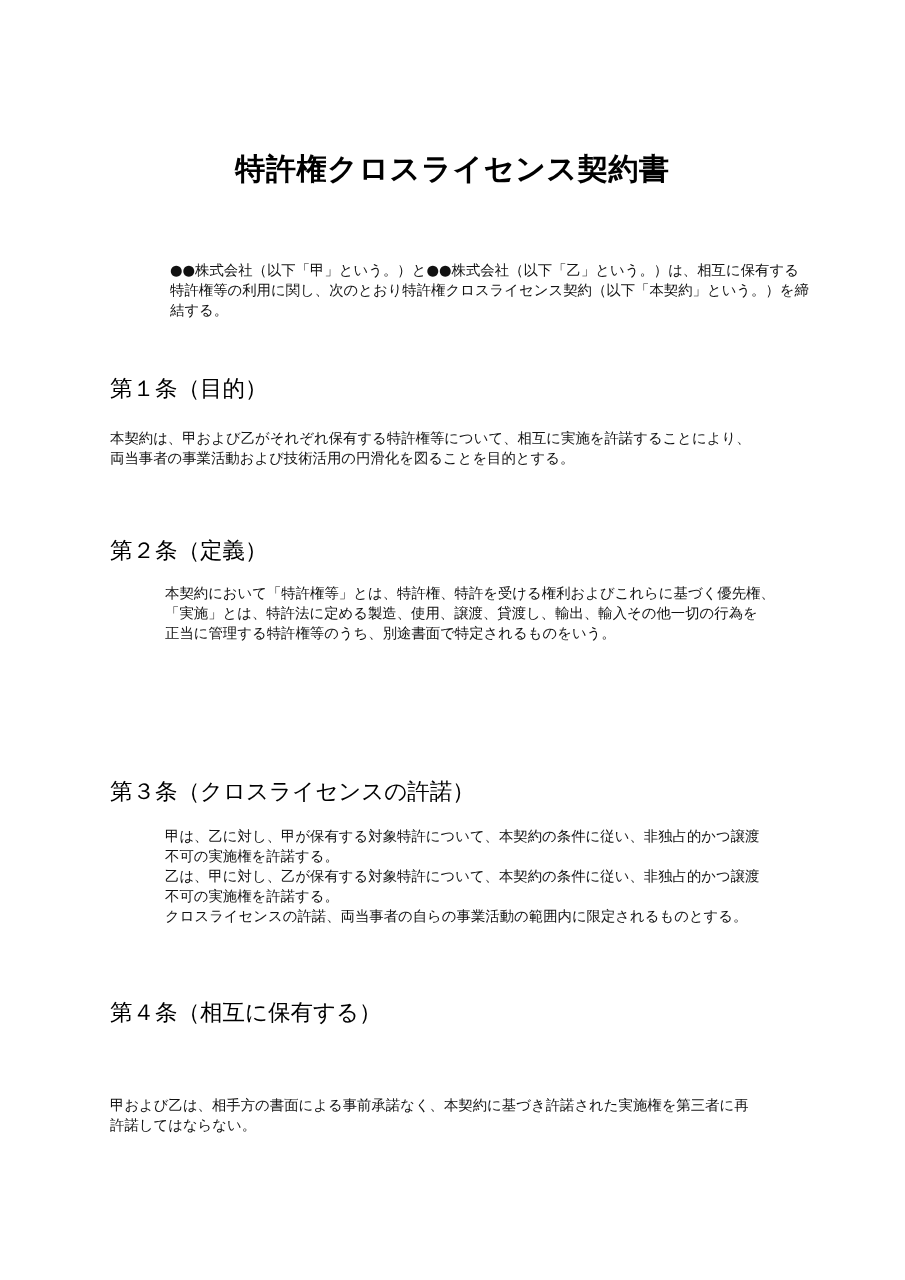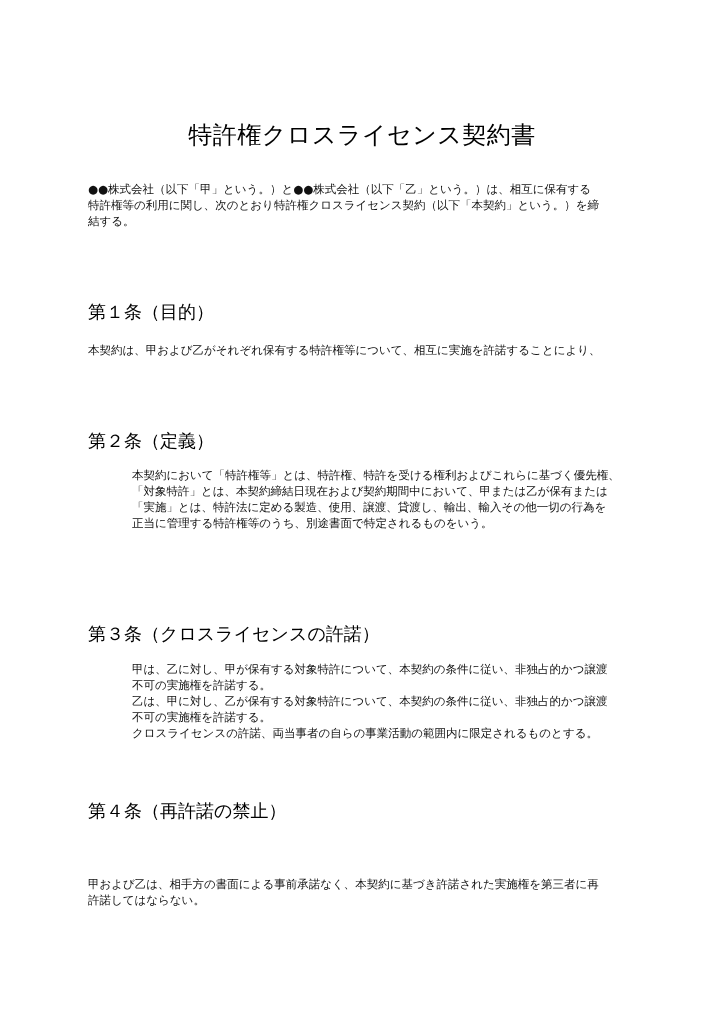--- a/index.html
+++ b/index.html
@@ -23,21 +23,21 @@
       height: 1024px;
       background: #ffffff;
     }
     .title {
       position: absolute;
       left: 0;
       width: 724px;
       top: 117px;
       text-align: center;
       font-size: 24px;
-      font-weight: normal;
+      font-weight: bold;
       letter-spacing: 0.5px;
       line-height: 36px;
       color: #000000;
     }
     .para {
       position: absolute;
       left: 88px;
       width: 556px;
       font-size: 11.5px;
       line-height: 16px;
@@ -61,47 +61,47 @@
       white-space: nowrap;
     }
   </style>
 </head>
 <body>
 
 <div class="page">
 
   <div class="title">特許権クロスライセンス契約書</div>
 
-  <div class="para" style="top:181px;">
+  <div class="para" style="top:208px;margin-left:48px;">
     <span class="line">●●株式会社（以下「甲」という。）と●●株式会社（以下「乙」という。）は、相互に保有する</span>
     <span class="line">特許権等の利用に関し、次のとおり特許権クロスライセンス契約（以下「本契約」という。）を締</span>
     <span class="line">結する。</span>
   </div>
 
   <div class="heading" style="top:299px;">第１条（目的）</div>
   <div class="para" style="top:342px;">
     <span class="line">本契約は、甲および乙がそれぞれ保有する特許権等について、相互に実施を許諾することにより、</span>
+    <span class="line">両当事者の事業活動および技術活用の円滑化を図ることを目的とする。</span>
   </div>
 
   <div class="heading" style="top:428px;">第２条（定義）</div>
   <div class="para indent" style="top:467px;font-family:Liberation Serif, serif;">
     <span class="line">本契約において「特許権等」とは、特許権、特許を受ける権利およびこれらに基づく優先権、</span>
-    <span class="line">「対象特許」とは、本契約締結日現在および契約期間中において、甲または乙が保有または</span>
     <span class="line">「実施」とは、特許法に定める製造、使用、譲渡、貸渡し、輸出、輸入その他一切の行為を</span>
     <span class="line">正当に管理する特許権等のうち、別途書面で特定されるものをいう。</span>
   </div>
 
   <div class="heading" style="top:621px;">第３条（クロスライセンスの許諾）</div>
   <div class="para indent" style="top:661px;">
     <span class="line">甲は、乙に対し、甲が保有する対象特許について、本契約の条件に従い、非独占的かつ譲渡</span>
     <span class="line">不可の実施権を許諾する。</span>
     <span class="line">乙は、甲に対し、乙が保有する対象特許について、本契約の条件に従い、非独占的かつ譲渡</span>
     <span class="line">不可の実施権を許諾する。</span>
     <span class="line">クロスライセンスの許諾、両当事者の自らの事業活動の範囲内に限定されるものとする。</span>
   </div>
 
-  <div class="heading" style="top:798px;">第４条（再許諾の禁止）</div>
+  <div class="heading" style="top:798px;">第４条（相互に保有する）</div>
   <div class="para" style="top:876px;">
     <span class="line">甲および乙は、相手方の書面による事前承諾なく、本契約に基づき許諾された実施権を第三者に再</span>
     <span class="line">許諾してはならない。</span>
   </div>
 
 </div>
 
 </body></html>

